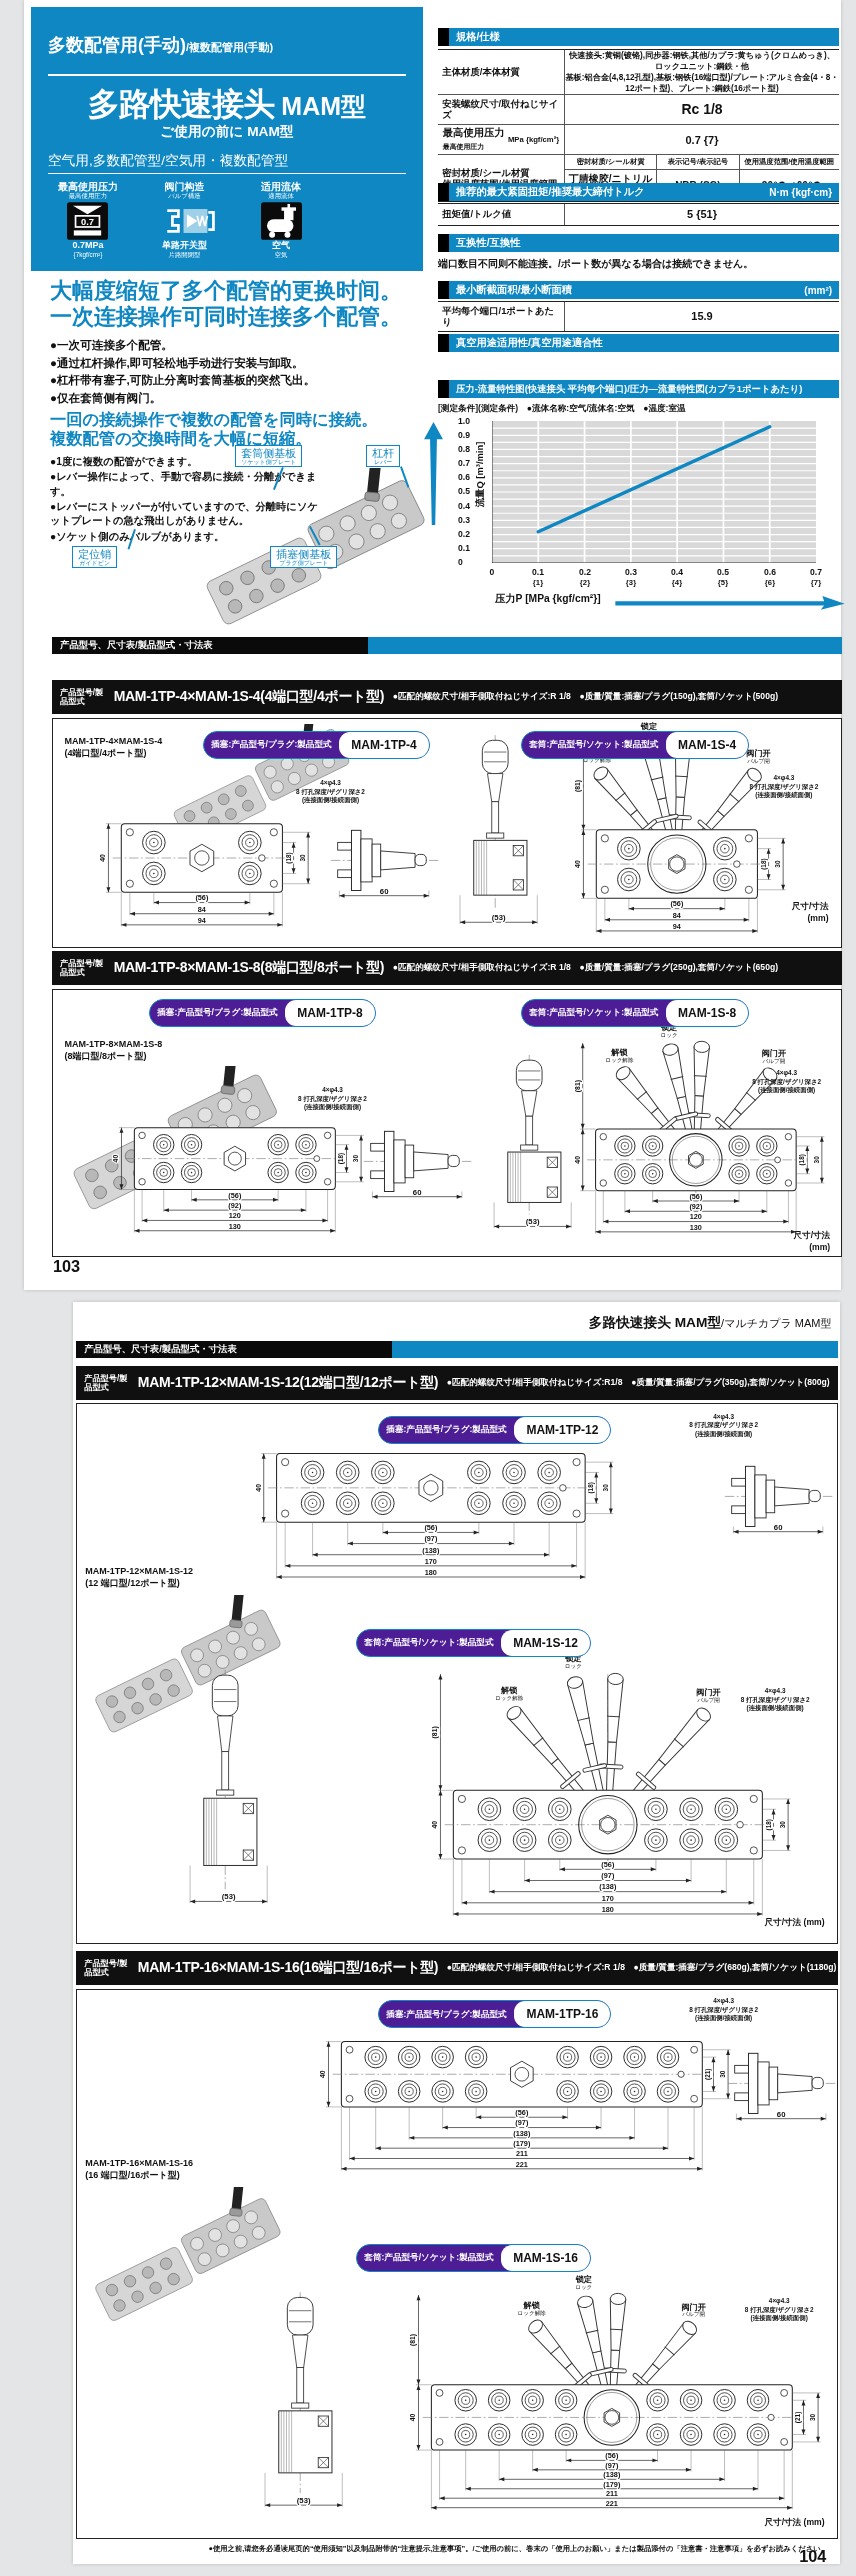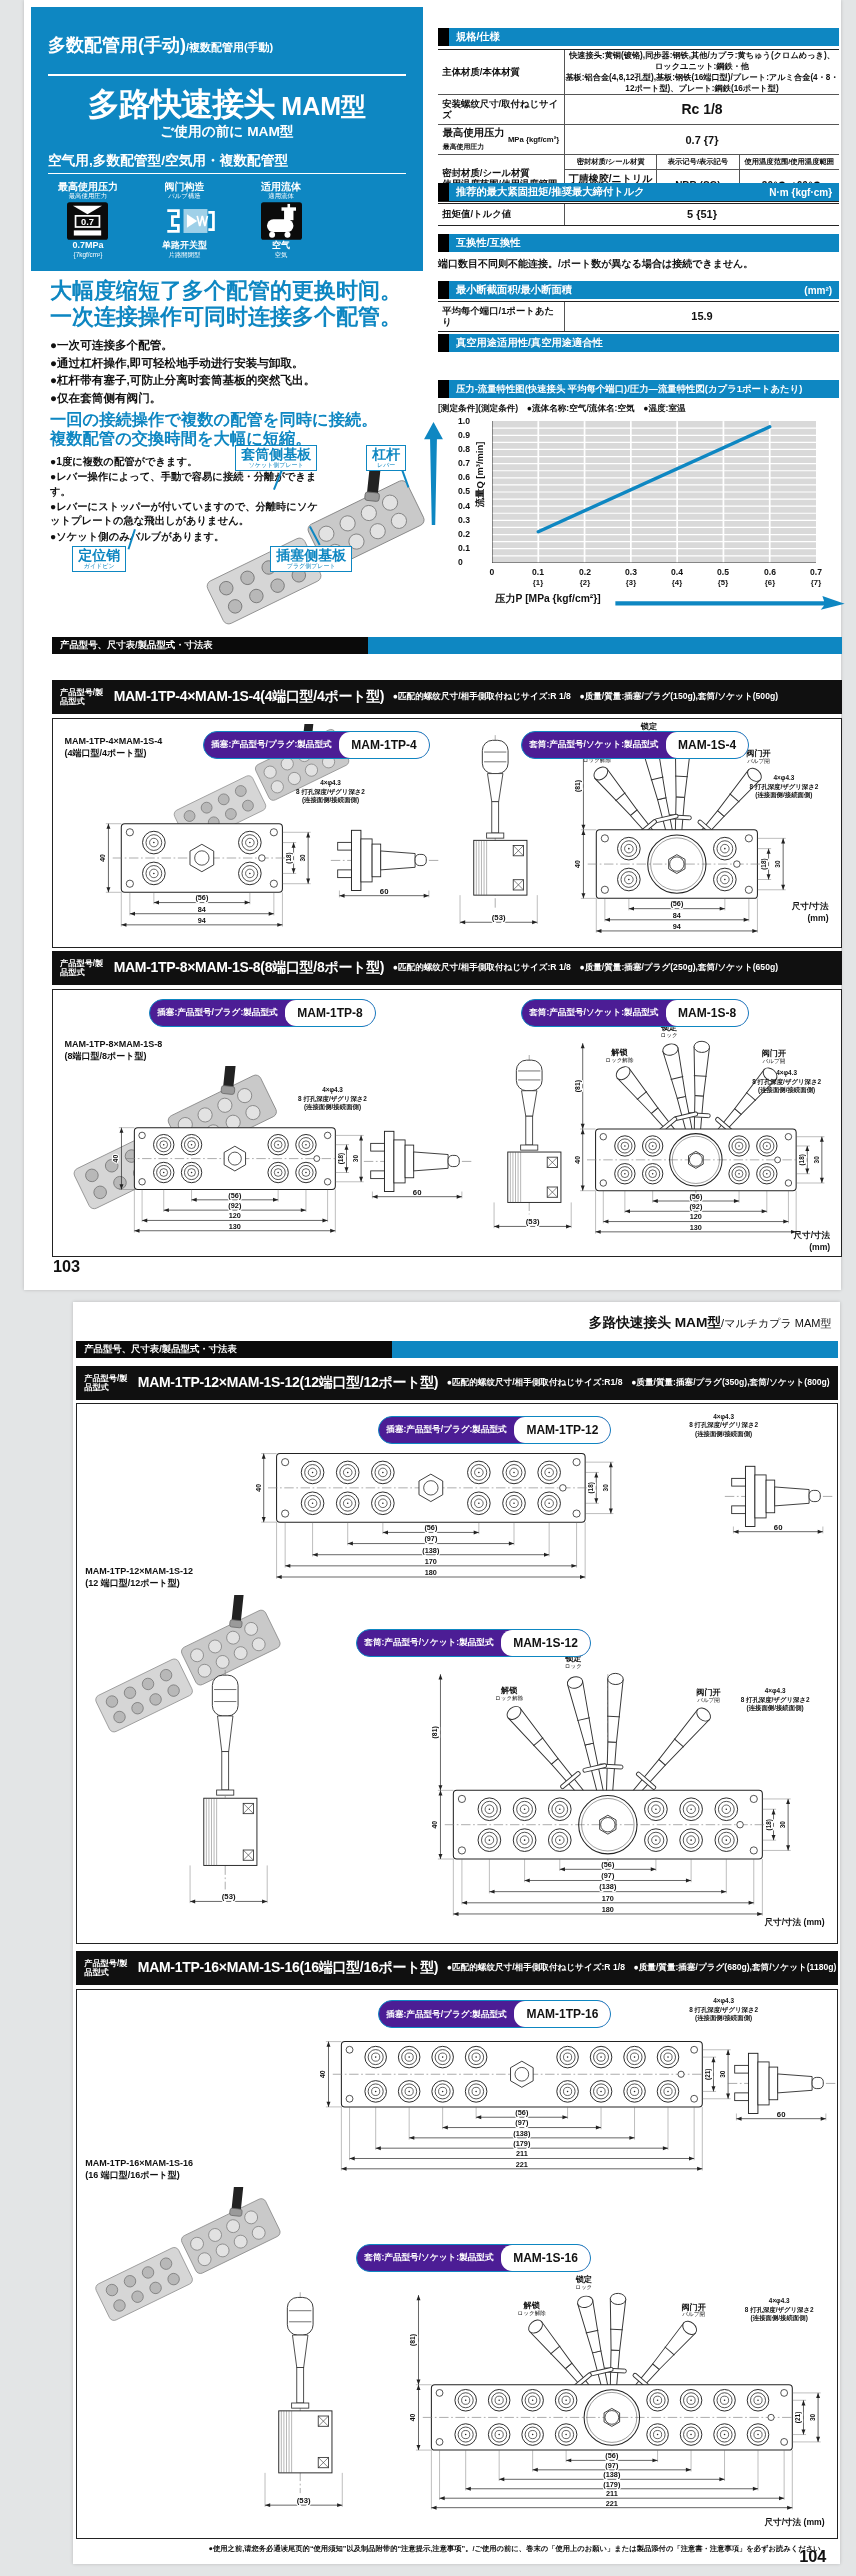--- a/index.html
+++ b/index.html
@@ -11,21 +11,21 @@
 
   
   #hero{position:absolute;left:6.9px;top:6.9px;width:392px;height:264px;background:#0e87c2;color:#fff;}
   .hero-tagline{margin:26px 17px 0;border-bottom:2.6px solid #fff;padding-bottom:17px;white-space:nowrap;}
   .hero-tagline .z{font-size:18px;font-weight:bold;}
   .hero-tagline .j{font-size:11px;font-weight:bold;}
   .hero-title{margin-top:12px;text-align:center;line-height:1;}
   .hero-title .z{font-size:32px;font-weight:bold;letter-spacing:-0.9px;}
   .hero-title .m{font-size:25px;font-weight:bold;}
   .hero-title-ja{text-align:center;font-size:13.7px;font-weight:bold;margin-top:3.4px;}
-  .hero-sub{margin:10.3px 17px 0;font-size:13.7px;font-weight:bold;border-bottom:1.7px solid #fff;padding-bottom:3.4px;}
+  .hero-sub{margin:10.3px 17px 0;font-size:13.7px;font-weight:normal;border-bottom:1.7px solid #fff;padding-bottom:3.4px;}
   .features{display:flex;margin:6.9px 0 0 19px;gap:20.6px;}
   .feature{width:76px;text-align:center;}
   .f-lz{font-size:10px;font-weight:bold;line-height:1.1;}
   .f-lj{font-size:6.4px;line-height:1.1;margin-bottom:2.6px;}
   .f-icon{width:43px;height:38px;margin:0 auto;}
   .f-cz{font-size:9px;font-weight:bold;margin-top:1.7px;line-height:1.1;}
   .f-cj{font-size:6.4px;line-height:1.1;}
 
   
   .sbar{position:absolute;left:414px;width:401px;height:18px;background:#0e87c2;color:#fff;display:flex;align-items:center;font-weight:bold;}
@@ -42,21 +42,21 @@
   .sg .hdr{font-size:7.3px;border-bottom:0.9px solid #555;}
   .sg .vv{font-size:10px;}
   .sg .c1{border-left:none;}
   .ptext{position:absolute;left:414px;width:401px;font-size:10px;font-weight:bold;}
 
   
   .hl{position:absolute;left:26px;font-weight:bold;color:#0e87c2;line-height:1.18;}
   .bullets{position:absolute;left:26px;font-weight:bold;}
   .bullets div{margin-bottom:0.9px;}
   .callout{position:absolute;border:1.3px solid #0e87c2;background:#fff;padding:0.9px 5.2px;text-align:center;z-index:5;line-height:1.1;}
-  .callout .zh{font-size:14px;font-weight:bold;color:#0e87c2;display:block;text-align:right;}
+  .callout .zh{font-size:11px;font-weight:normal;color:#0e87c2;display:block;text-align:right;}
   .callout .ja{font-size:6px;color:#0e87c2;display:block;}
   .leader{position:absolute;width:1.7px;background:#0e87c2;transform-origin:top left;z-index:4;}
 
   
   #chart-plot{position:absolute;left:468px;top:421px;width:324px;height:142px;background:#d9d9d9;}
   .ytick{position:absolute;width:27.5px;text-align:left;font-size:8.6px;font-weight:bold;}
   .xtick{position:absolute;width:38px;text-align:center;font-size:8.6px;font-weight:bold;line-height:1.25;}
   #ylabel{position:absolute;left:405px;top:468px;font-size:9.4px;font-weight:bold;transform:rotate(-90deg);transform-origin:center;width:103px;text-align:center;}
   #xlabel{position:absolute;left:471px;top:592px;font-size:10.3px;font-weight:bold;}
 

